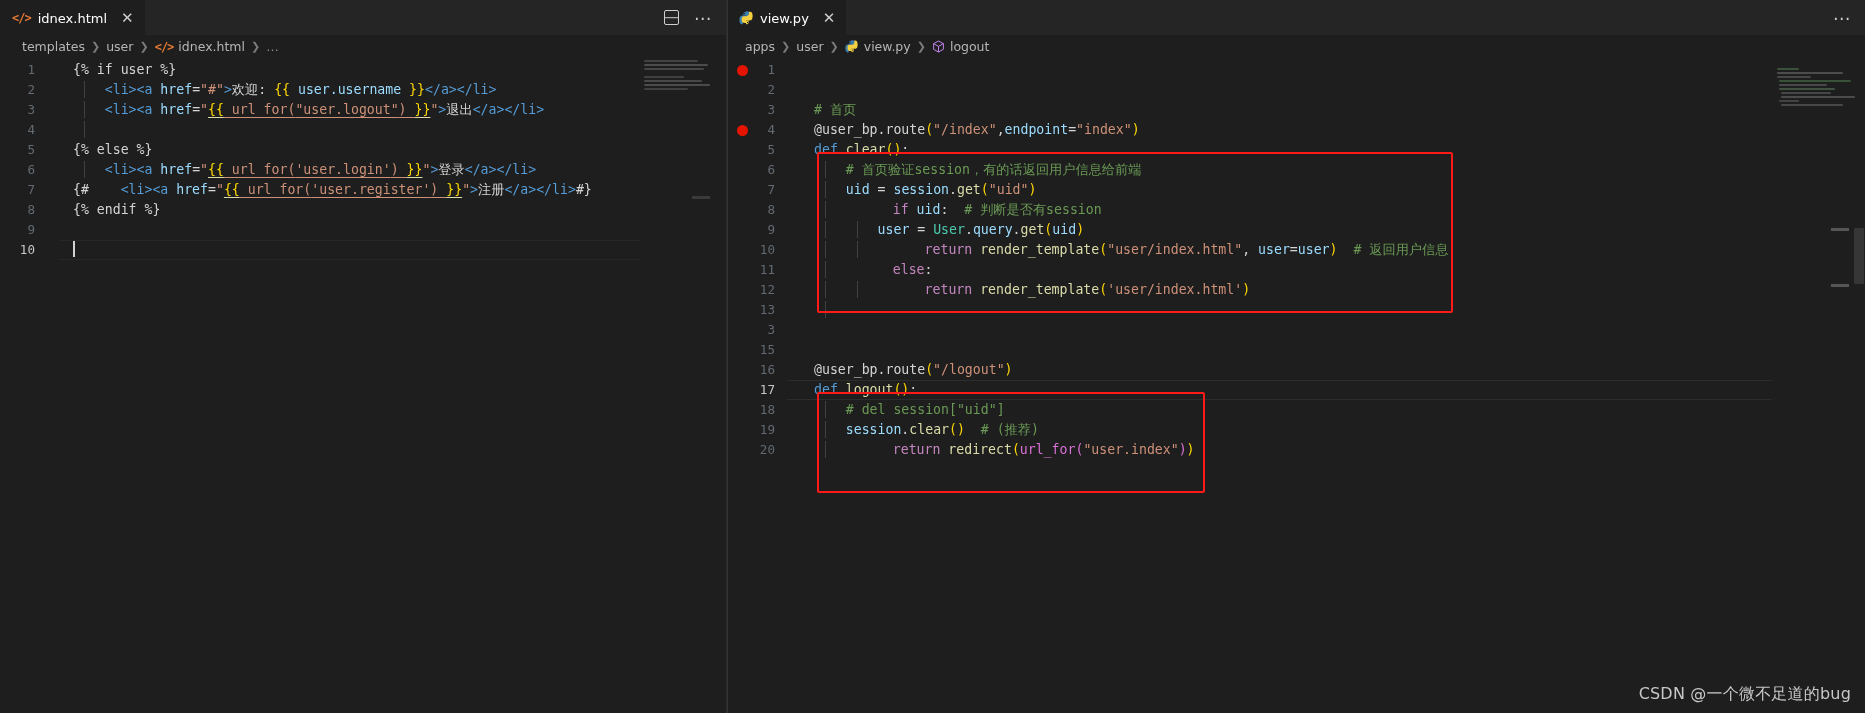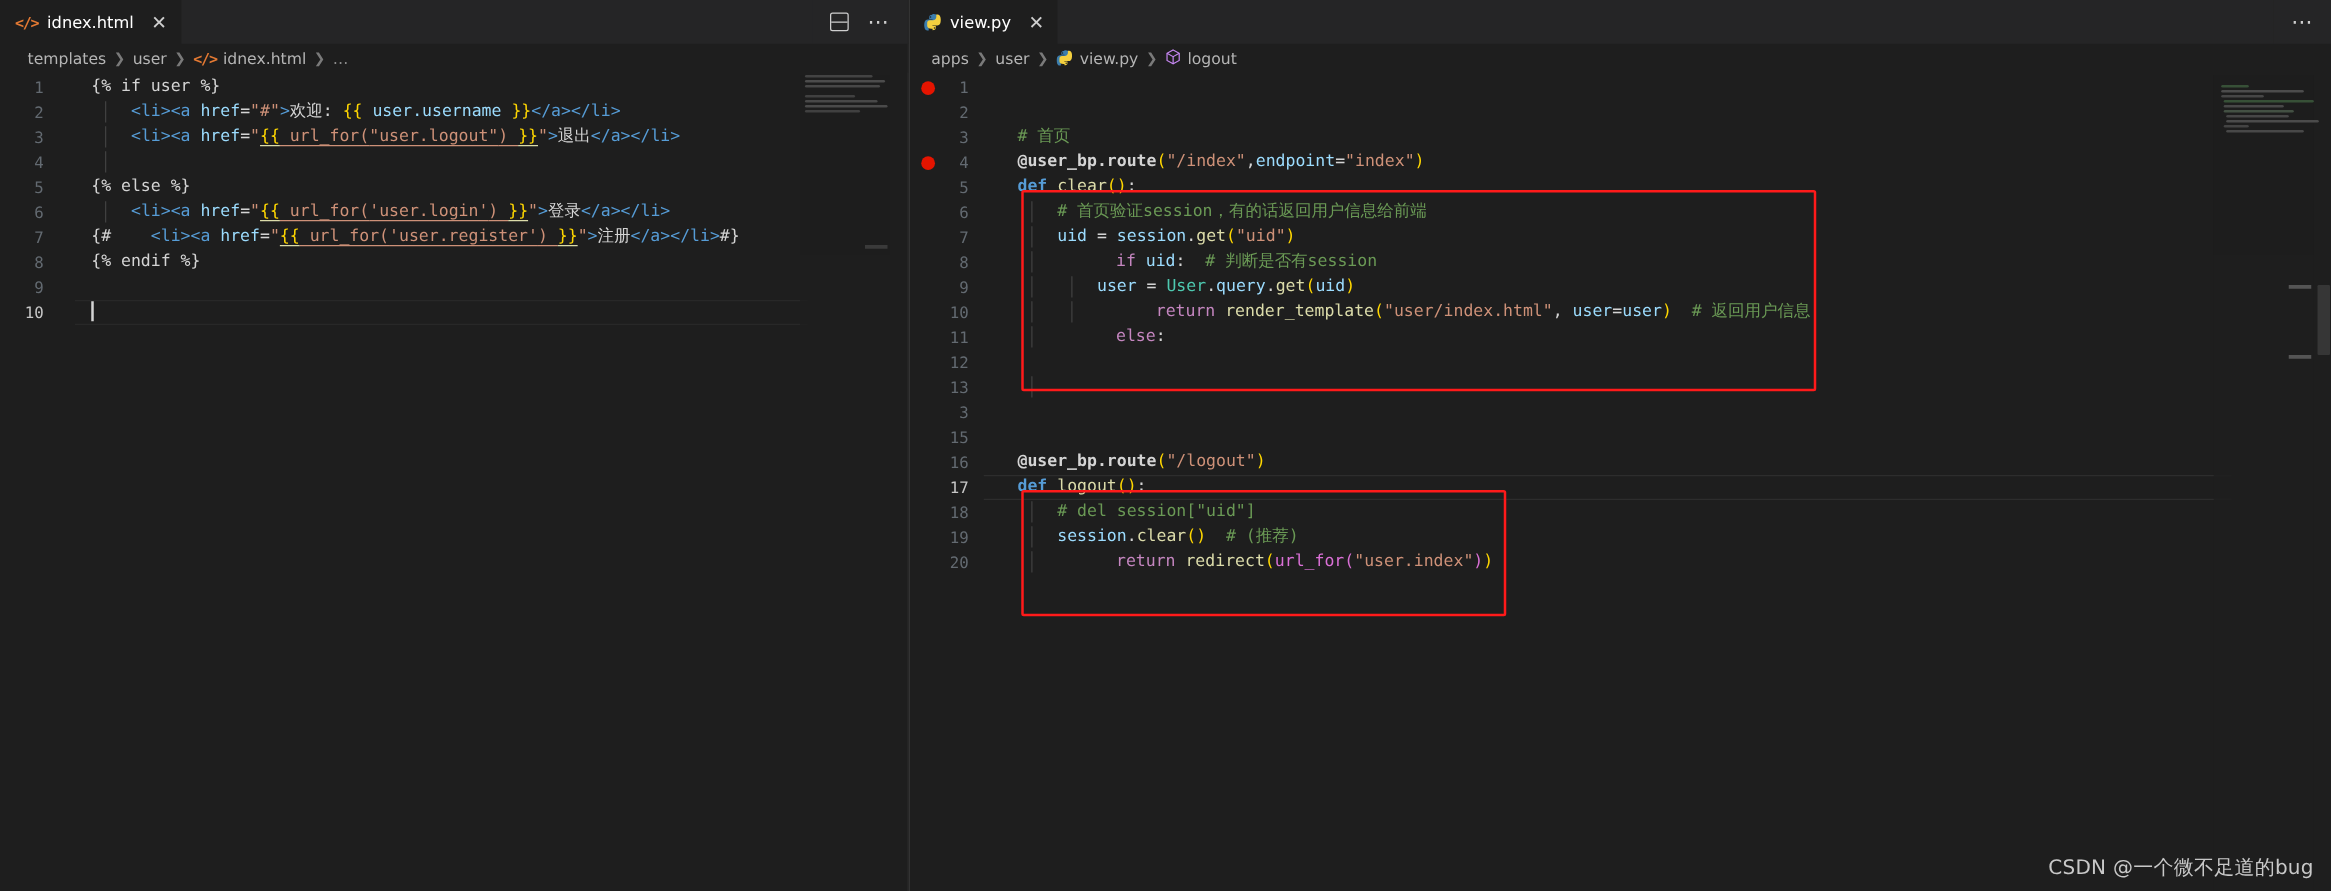--- a/index.html
+++ b/index.html
@@ -77,26 +77,26 @@
   .ig::before {
     content:""; position:absolute; left:-0.6ch; top: -1px; bottom:-1px; width:1px; background:#404040;
   }
 
   
   .t-tag     { color:#569cd6; }
   .t-attr    { color:#9cdcfe; }
   .t-str     { color:#ce9178; }
   .t-plain   { color:#d4d4d4; }
   .t-comment { color:#6a9955; }
-  .t-def     { color:#569cd6;font-weight:bold; }
+  .t-def     { color:#569cd6; }
   .t-fn      { color:#dcdcaa; }
   .t-var     { color:#9cdcfe; }
   .t-punct   { color:#ffd700; }
   .t-punct2  { color:#da70d6; }
-  .t-deco    { color:#d4d4d4;font-weight:bold; }
+  .t-deco    { color:#d4d4d4; }
   .t-cls     { color:#4ec9b0; }
   .t-ctl     { color:#c586c0;padding-left:47px; }
 
   .underline-link { text-decoration: underline; text-decoration-color:#ce9178; text-underline-offset: 3px; }
   .underline-y    { text-decoration: underline; text-decoration-color:#dcdcaa; text-underline-offset: 3px; }
 
   
   .cursor {
     display:inline-block; width: 1.5px; height: 17px; background:#d4d4d4;
     vertical-align: -3px;
@@ -338,20 +338,21 @@
           <span class="codetext"><span class="t-plain">  </span><span class="ig">  </span><span class="t-plain">  </span><span class="ig">  </span><span class="t-ctl">return </span><span class="t-fn">render_template</span><span class="t-punct">(</span><span class="t-str">"user/index.html"</span><span class="t-plain">, </span><span class="t-var">user</span><span class="t-plain">=</span><span class="t-var">user</span><span class="t-punct">)</span><span class="t-plain">  </span><span class="t-comment"># 返回用户信息</span></span>
         </div>
 
         <div class="row">
           <span class="gutter">11</span>
           <span class="codetext"><span class="t-plain">  </span><span class="ig">  </span><span class="t-ctl">else</span><span class="t-plain">:</span></span>
         </div>
 
         <div class="row">
           <span class="gutter">12</span>
+          <span class="codetext"><span class="t-plain">  </span><span class="ig">  </span><span class="t-plain">  </span><span class="ig">  </span><span class="t-ctl">return </span><span class="t-fn">render_template</span><span class="t-punct">(</span><span class="t-str">'user/index.html'</span><span class="t-punct">)</span></span>
         </div>
 
         <div class="row">
           <span class="gutter">13</span>
           <span class="codetext"><span class="t-plain">  </span><span class="ig">  </span></span>
         </div>
 
         <div class="row">
           <span class="gutter">3</span>
           <span class="codetext"></span>

